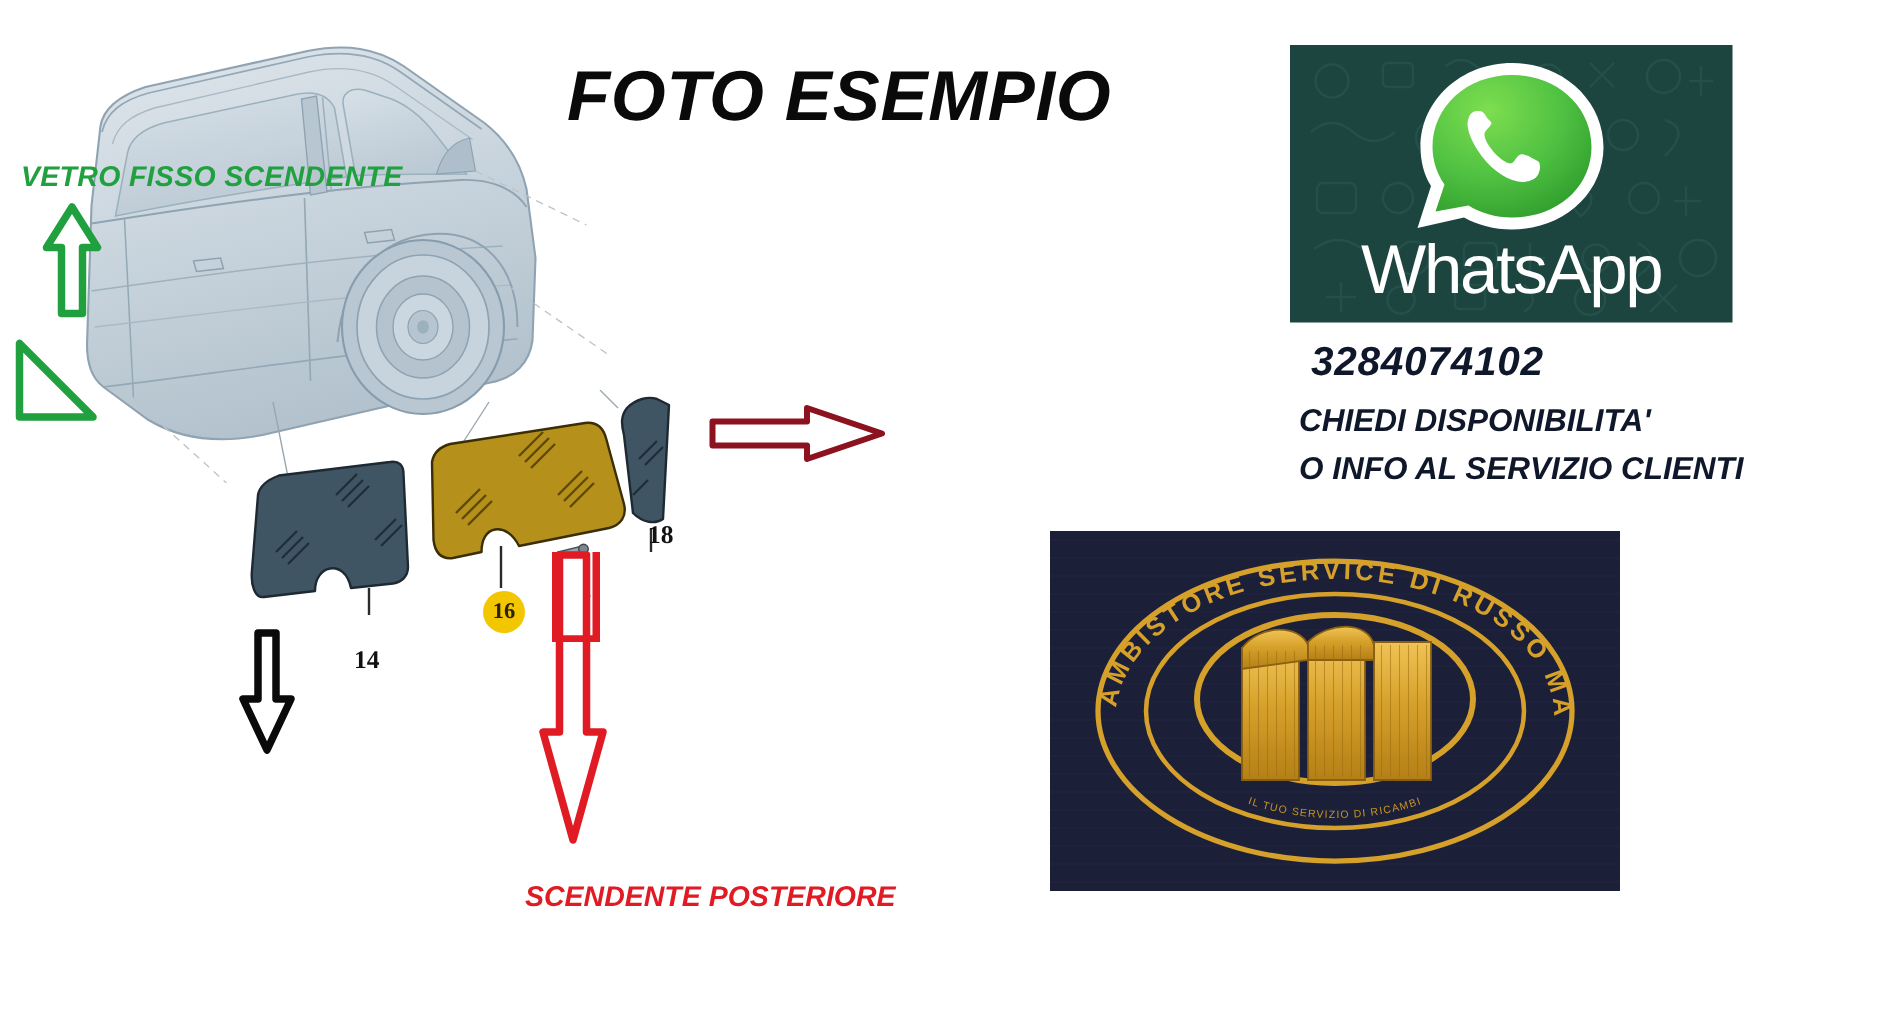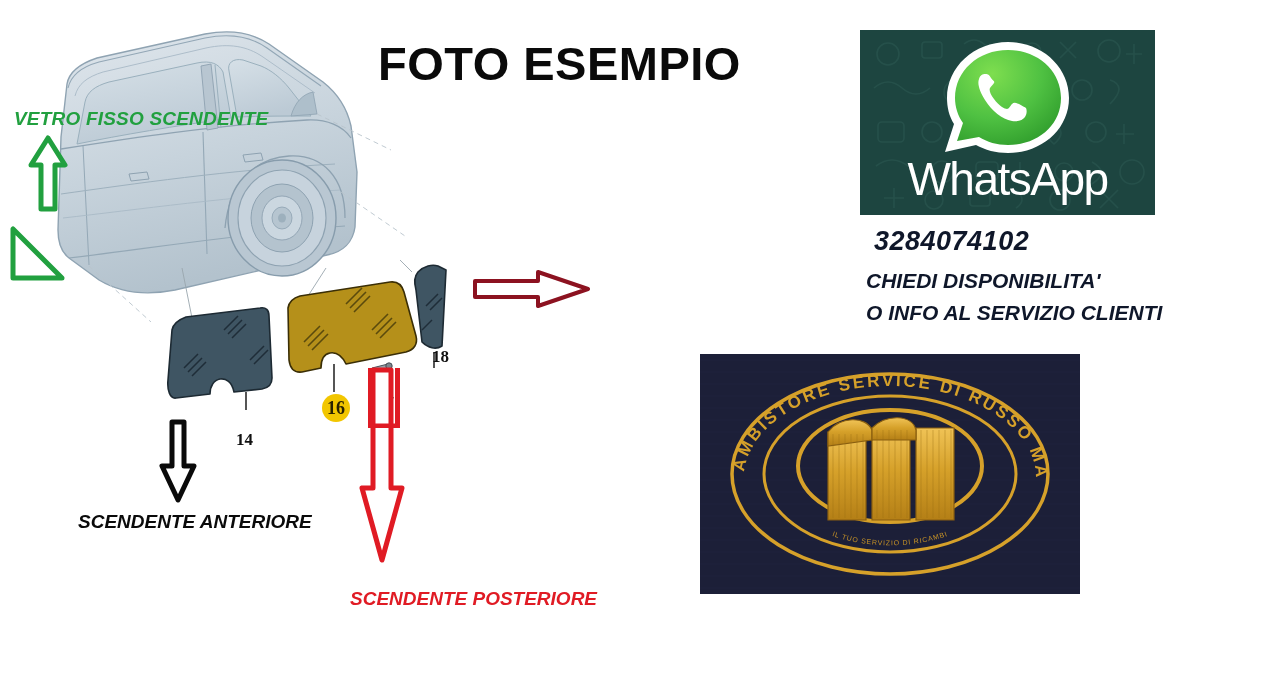--- a/index.html
+++ b/index.html
@@ -17,20 +17,21 @@
     background: #ffffff;
     overflow: hidden;
   }
   .abs { position: absolute; }
 
   
   #title {
     left: 378px; top: 36px;
     font-size: 47px;
     font-weight: bold;
+    font-style: italic;
     color: #0a0a0a;
     letter-spacing: 0.5px;
     white-space: nowrap;
   }
 
   
   #car-illustration { left: 55px; top: 22px; width: 350px; height: 300px; }
 
   
   #parts-group { left: 150px; top: 260px; width: 330px; height: 180px; }
@@ -40,21 +41,21 @@
     font-weight: bold;
     color: #111111;
     font-family: "Liberation Serif", serif;
   }
   #badge-16 {
     left: 322px; top: 394px;
     width: 28px; height: 28px;
     border-radius: 50%;
     background: #f2c600;
     display: flex; align-items: center; justify-content: center;
-    font-size: 18px; font-weight: bold; color: #2a2200;
+    font-size: 15px; font-weight: bold; color: #2a2200;
     font-family: "Liberation Serif", serif;
   }
   #num-14 { left: 236px; top: 430px; }
   #num-17 { left: 377px; top: 393px; }
   #num-18 { left: 432px; top: 347px; }
 
   
   .callout {
     font-weight: bold;
     font-style: italic;
@@ -281,21 +282,20 @@
 
   <div class="abs" id="box-red-17">
     <svg width="32" height="60" viewBox="0 0 32 60">
       <rect x="2.5" y="-10" width="27" height="68" fill="none" stroke="#e01b24" stroke-width="5"></rect>
     </svg>
   </div>
 
   <div class="abs callout" id="label-vetro-fisso-anteriore">VETRO FISSO SCENDENTE</div>
 
 
-  <div class="abs callout" id="label-scendente-anteriore">SCENDENTE ANTERIORE</div>
 
   <div class="abs callout" id="label-scendente-posteriore">SCENDENTE POSTERIORE</div>
 
   <div class="abs" id="title">FOTO ESEMPIO</div>
 
   <div class="abs" id="whatsapp-banner">
     <svg id="wa-doodles" width="295" height="185" viewBox="0 0 295 185">
       <g fill="none" stroke="#3a6a62" stroke-width="1.6">
         <circle cx="28" cy="24" r="11"></circle>
         <rect x="62" y="12" width="20" height="16" rx="3"></rect>

